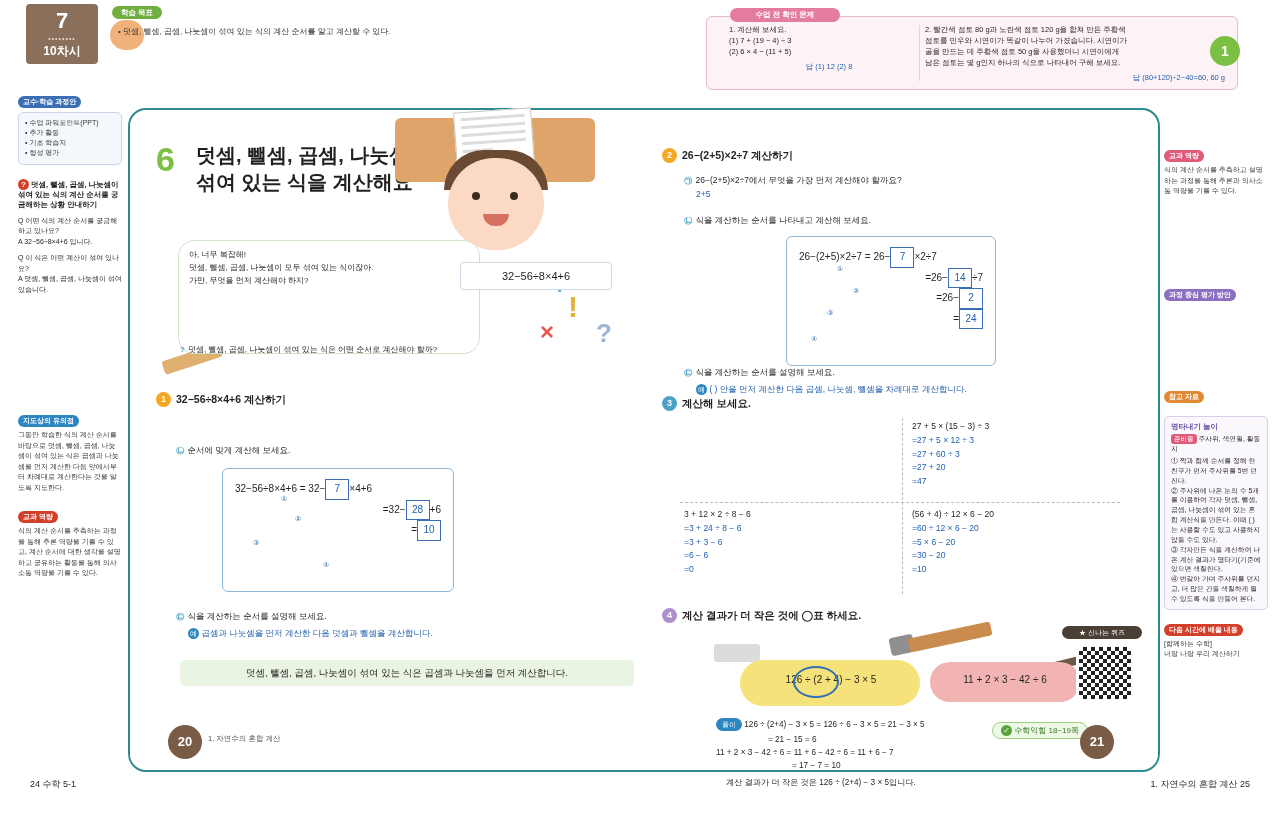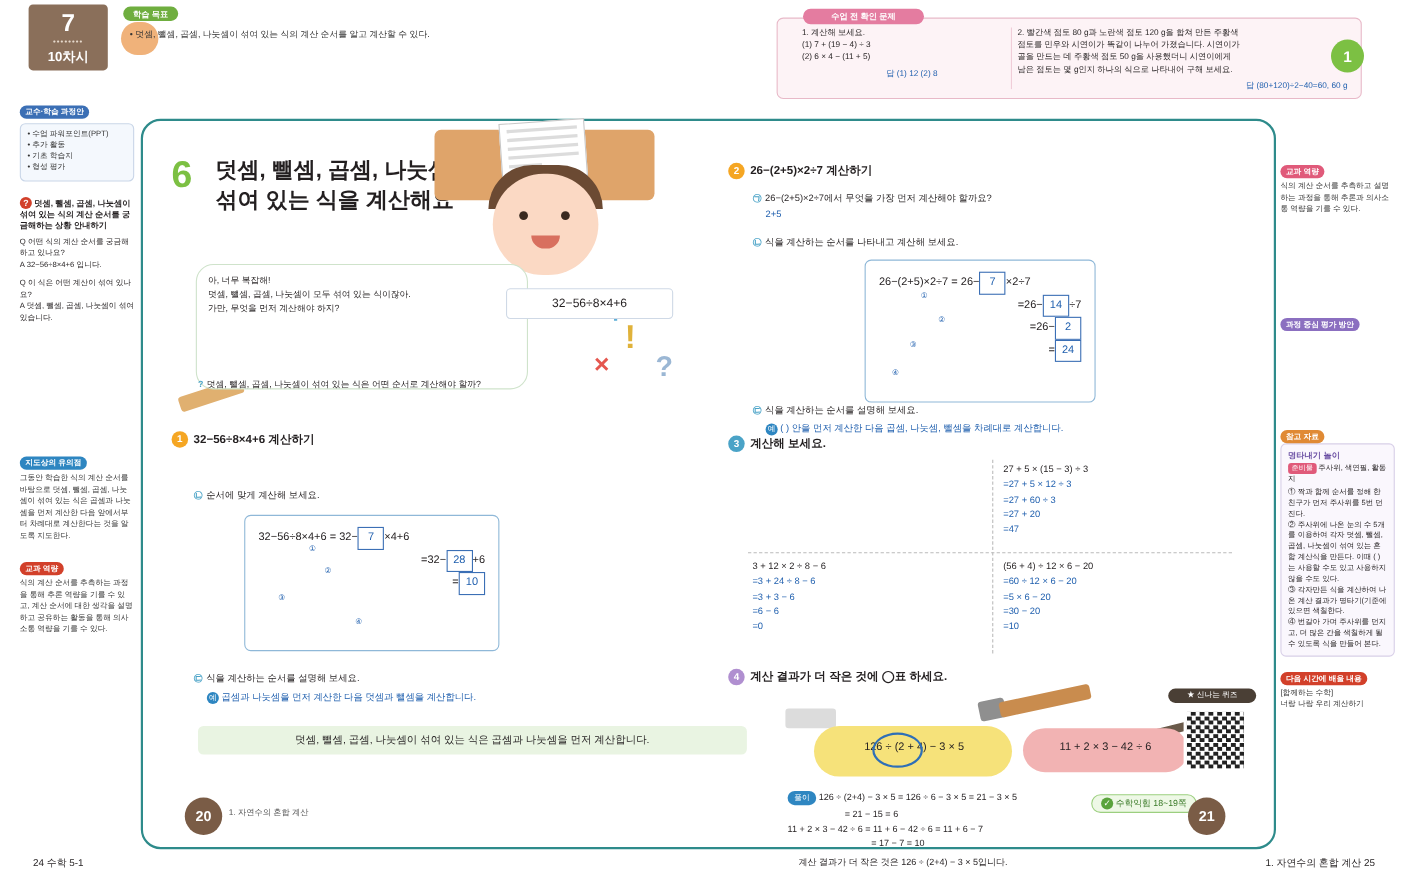--- a/index.html
+++ b/index.html
@@ -102,21 +102,21 @@
   .workbox{
     position:absolute;border:1px solid #8fb8d8;border-radius:6px;background:#ffffff;
   }
   .work-inner{padding:10px 12px;font-size:10px;line-height:1.85;}
   .bx{display:inline-block;border:1px solid #3b6fb5;color:#1f5fae;min-width:16px;padding:0 3px;
       text-align:center;background:#fff;font-size:10px;}
   .stepnum{font-size:7px;color:#1f5fae;}
 
   
   .summary{
-    left:180px;top:660px;width:499px;height:26px;background:#e9f4e2;border-radius:5px;
+    left:180px;top:660px;width:454px;height:26px;background:#e9f4e2;border-radius:5px;
     font-size:9.5px;text-align:center;line-height:26px;
   }
 
   
   .grid2{position:absolute;font-size:8.5px;line-height:1.62;}
   .gl{position:absolute;border-left:1px dashed #bbb;}
   .gh{position:absolute;border-top:1px dashed #bbb;}
 
   
   .paint-y{
@@ -155,21 +155,21 @@
 
   .sr-chip{
     display:inline-block;background:#e05a7a;color:#fff;border-radius:6px;font-size:7px;
     padding:1px 5px;font-weight:bold;
   }
   .sr-chip.v{background:#8b6fc0;}
   .sr-chip.o{background:#e08a34;}
   .sr-box{font-size:7px;line-height:1.5;color:#333;margin-top:3px;}
   .ref-box{
     border:1px solid #d8cfe8;border-radius:5px;background:#faf7fd;padding:5px 6px;
-    font-size:6.8px;line-height:1.45;margin-top:0;
+    font-size:6.8px;line-height:1.45;margin-top:13px;
   }
   .ref-ttl{font-size:7.5px;font-weight:bold;color:#6a4fa3;}
   .tag{display:inline-block;background:#e05a7a;color:#fff;border-radius:3px;padding:0 3px;font-size:6.5px;}
 
   
   .deco{position:absolute;}
   .plus{color:#5fb0d8;font-size:26px;font-weight:bold;}
   .times{color:#e5574f;font-size:24px;font-weight:bold;}
   .qmark{color:#9bb7d4;font-size:26px;font-weight:bold;}
   .excl{color:#e0b23a;font-size:30px;font-weight:bold;}

